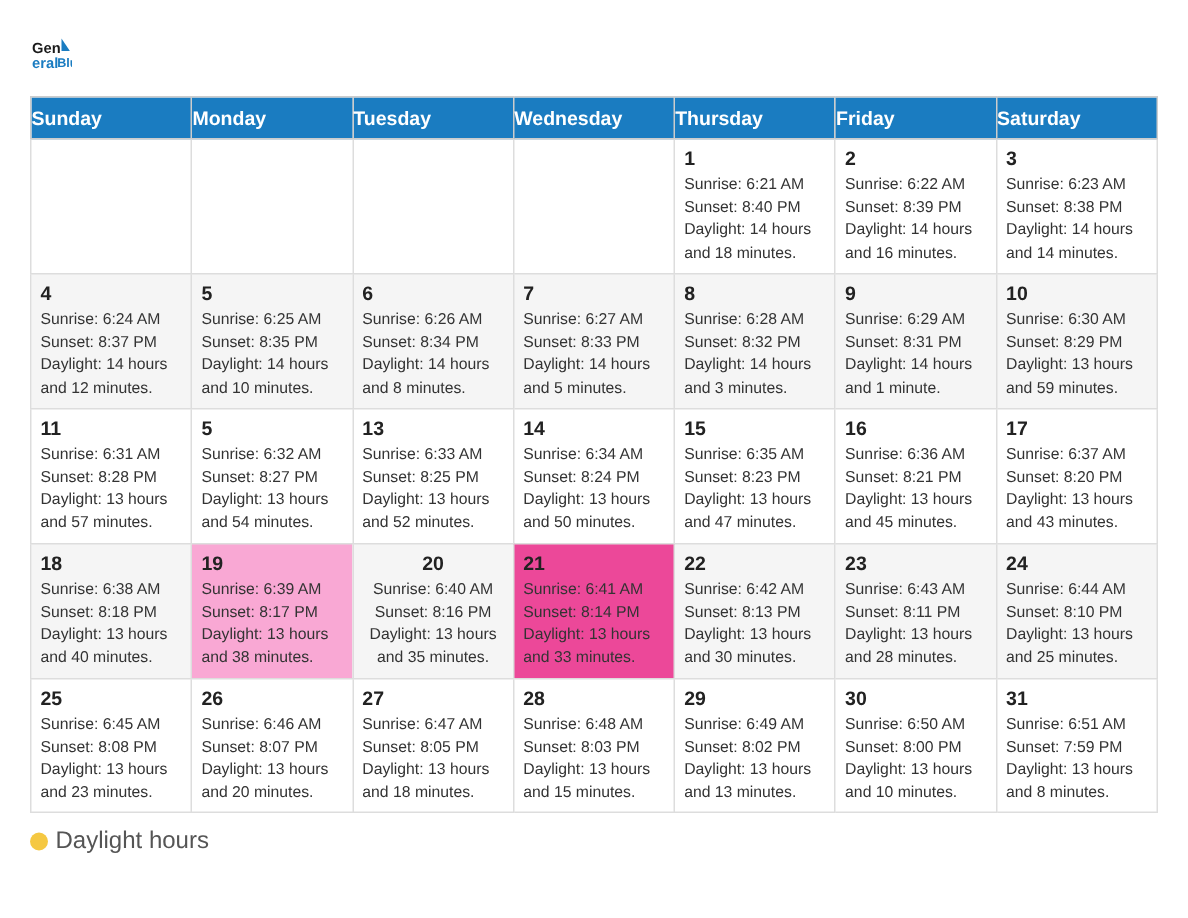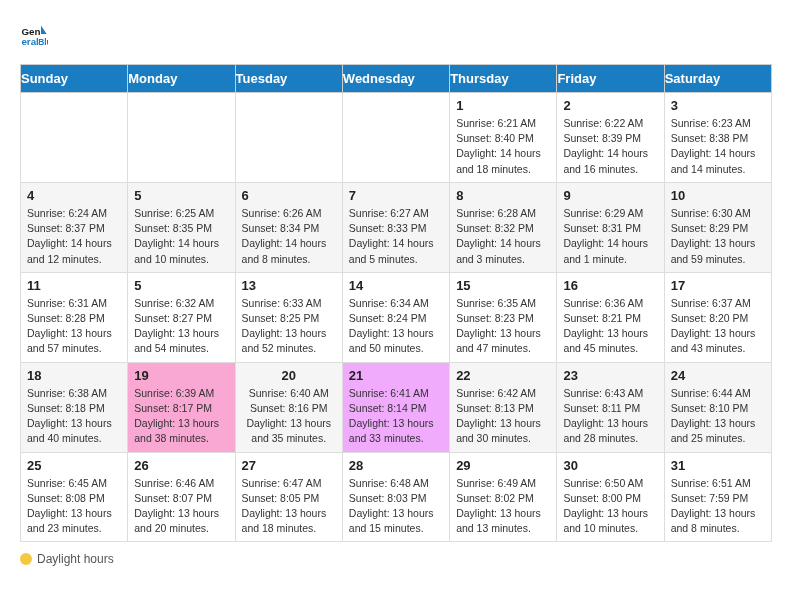--- a/index.html
+++ b/index.html
@@ -84,21 +84,21 @@
       color: #333;
       line-height: 1.45;
     }
     .empty {
       background: #fff !important;
     }
     .legend {
       display: flex;
       gap: 24px;
       margin-top: 10px;
-      font-size: 12px;
+      font-size: 16px;
       color: #555;
       align-items: center;
     }
     .legend-item {
       display: flex;
       align-items: center;
       gap: 5px;
     }
     .legend-dot {
       width: 12px;
@@ -226,21 +226,21 @@
           <div class="day-info">Sunrise: 6:38 AM<br>Sunset: 8:18 PM<br>Daylight: 13 hours<br>and 40 minutes.</div>
         </td>
         <td style="background: #f9a8d4;">
           <div class="day-num">19</div>
           <div class="day-info">Sunrise: 6:39 AM<br>Sunset: 8:17 PM<br>Daylight: 13 hours<br>and 38 minutes.</div>
         </td>
         <td style="background: rgb(245, 245, 245); text-align: center;">
           <div class="day-num">20</div>
           <div class="day-info">Sunrise: 6:40 AM<br>Sunset: 8:16 PM<br>Daylight: 13 hours<br>and 35 minutes.</div>
         </td>
-        <td style="background: #f0abfc;">
+        <td style="background: #ec4899;">
           <div class="day-num">21</div>
           <div class="day-info">Sunrise: 6:41 AM<br>Sunset: 8:14 PM<br>Daylight: 13 hours<br>and 33 minutes.</div>
         </td>
         <td style="background: rgb(245, 245, 245);">
           <div class="day-num">22</div>
           <div class="day-info">Sunrise: 6:42 AM<br>Sunset: 8:13 PM<br>Daylight: 13 hours<br>and 30 minutes.</div>
         </td>
         <td style="background: rgb(245, 245, 245);">
           <div class="day-num">23</div>
           <div class="day-info">Sunrise: 6:43 AM<br>Sunset: 8:11 PM<br>Daylight: 13 hours<br>and 28 minutes.</div>

